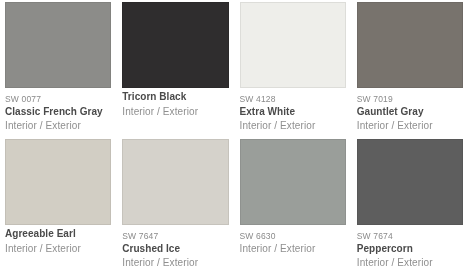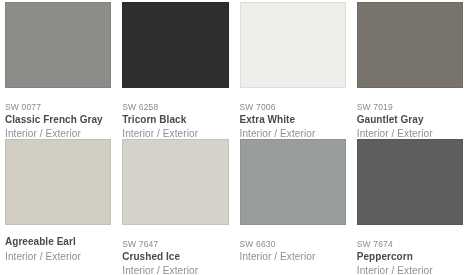--- a/index.html
+++ b/index.html
@@ -36,21 +36,21 @@
 
   .swatch-chip {
     width: 100%;
     height: 86px;
     flex: 0 0 86px;
     border: 1px solid rgba(0, 0, 0, 0.07);
     box-sizing: border-box;
   }
 
   .swatch-info {
-    padding-top: 12px;
+    padding-top: 4px;
     line-height: 1.05;
   }
 
   .swatch-code {
     display: block;
     font-size: 8.5px;
     color: #8a8a8a;
     letter-spacing: 0.15px;
     padding-top: 3px;
     padding-bottom: 3px;
@@ -85,30 +85,29 @@
     <div class="swatch-info">
       <span class="swatch-code">SW 0077</span>
       <span class="swatch-name">Classic French Gray</span>
       <span class="swatch-usage">Interior / Exterior</span>
     </div>
   </div>
 
   <div class="swatch-card">
     <div class="swatch-chip" style="background-color: rgb(47, 45, 46);"></div>
     <div class="swatch-info">
-      <span class="swatch-code">SW 6258</span>
       <span class="swatch-name">Tricorn Black</span>
       <span class="swatch-usage">Interior / Exterior</span>
     </div>
   </div>
 
   <div class="swatch-card">
     <div class="swatch-chip" style="background-color: rgb(238, 238, 234);"></div>
     <div class="swatch-info">
-      <span class="swatch-code">SW 7006</span>
+      <span class="swatch-code">SW 4128</span>
       <span class="swatch-name">Extra White</span>
       <span class="swatch-usage">Interior / Exterior</span>
     </div>
   </div>
 
   <div class="swatch-card">
     <div class="swatch-chip" style="background-color: rgb(120, 115, 109);"></div>
     <div class="swatch-info">
       <span class="swatch-code">SW 7019</span>
       <span class="swatch-name">Gauntlet Gray</span>

